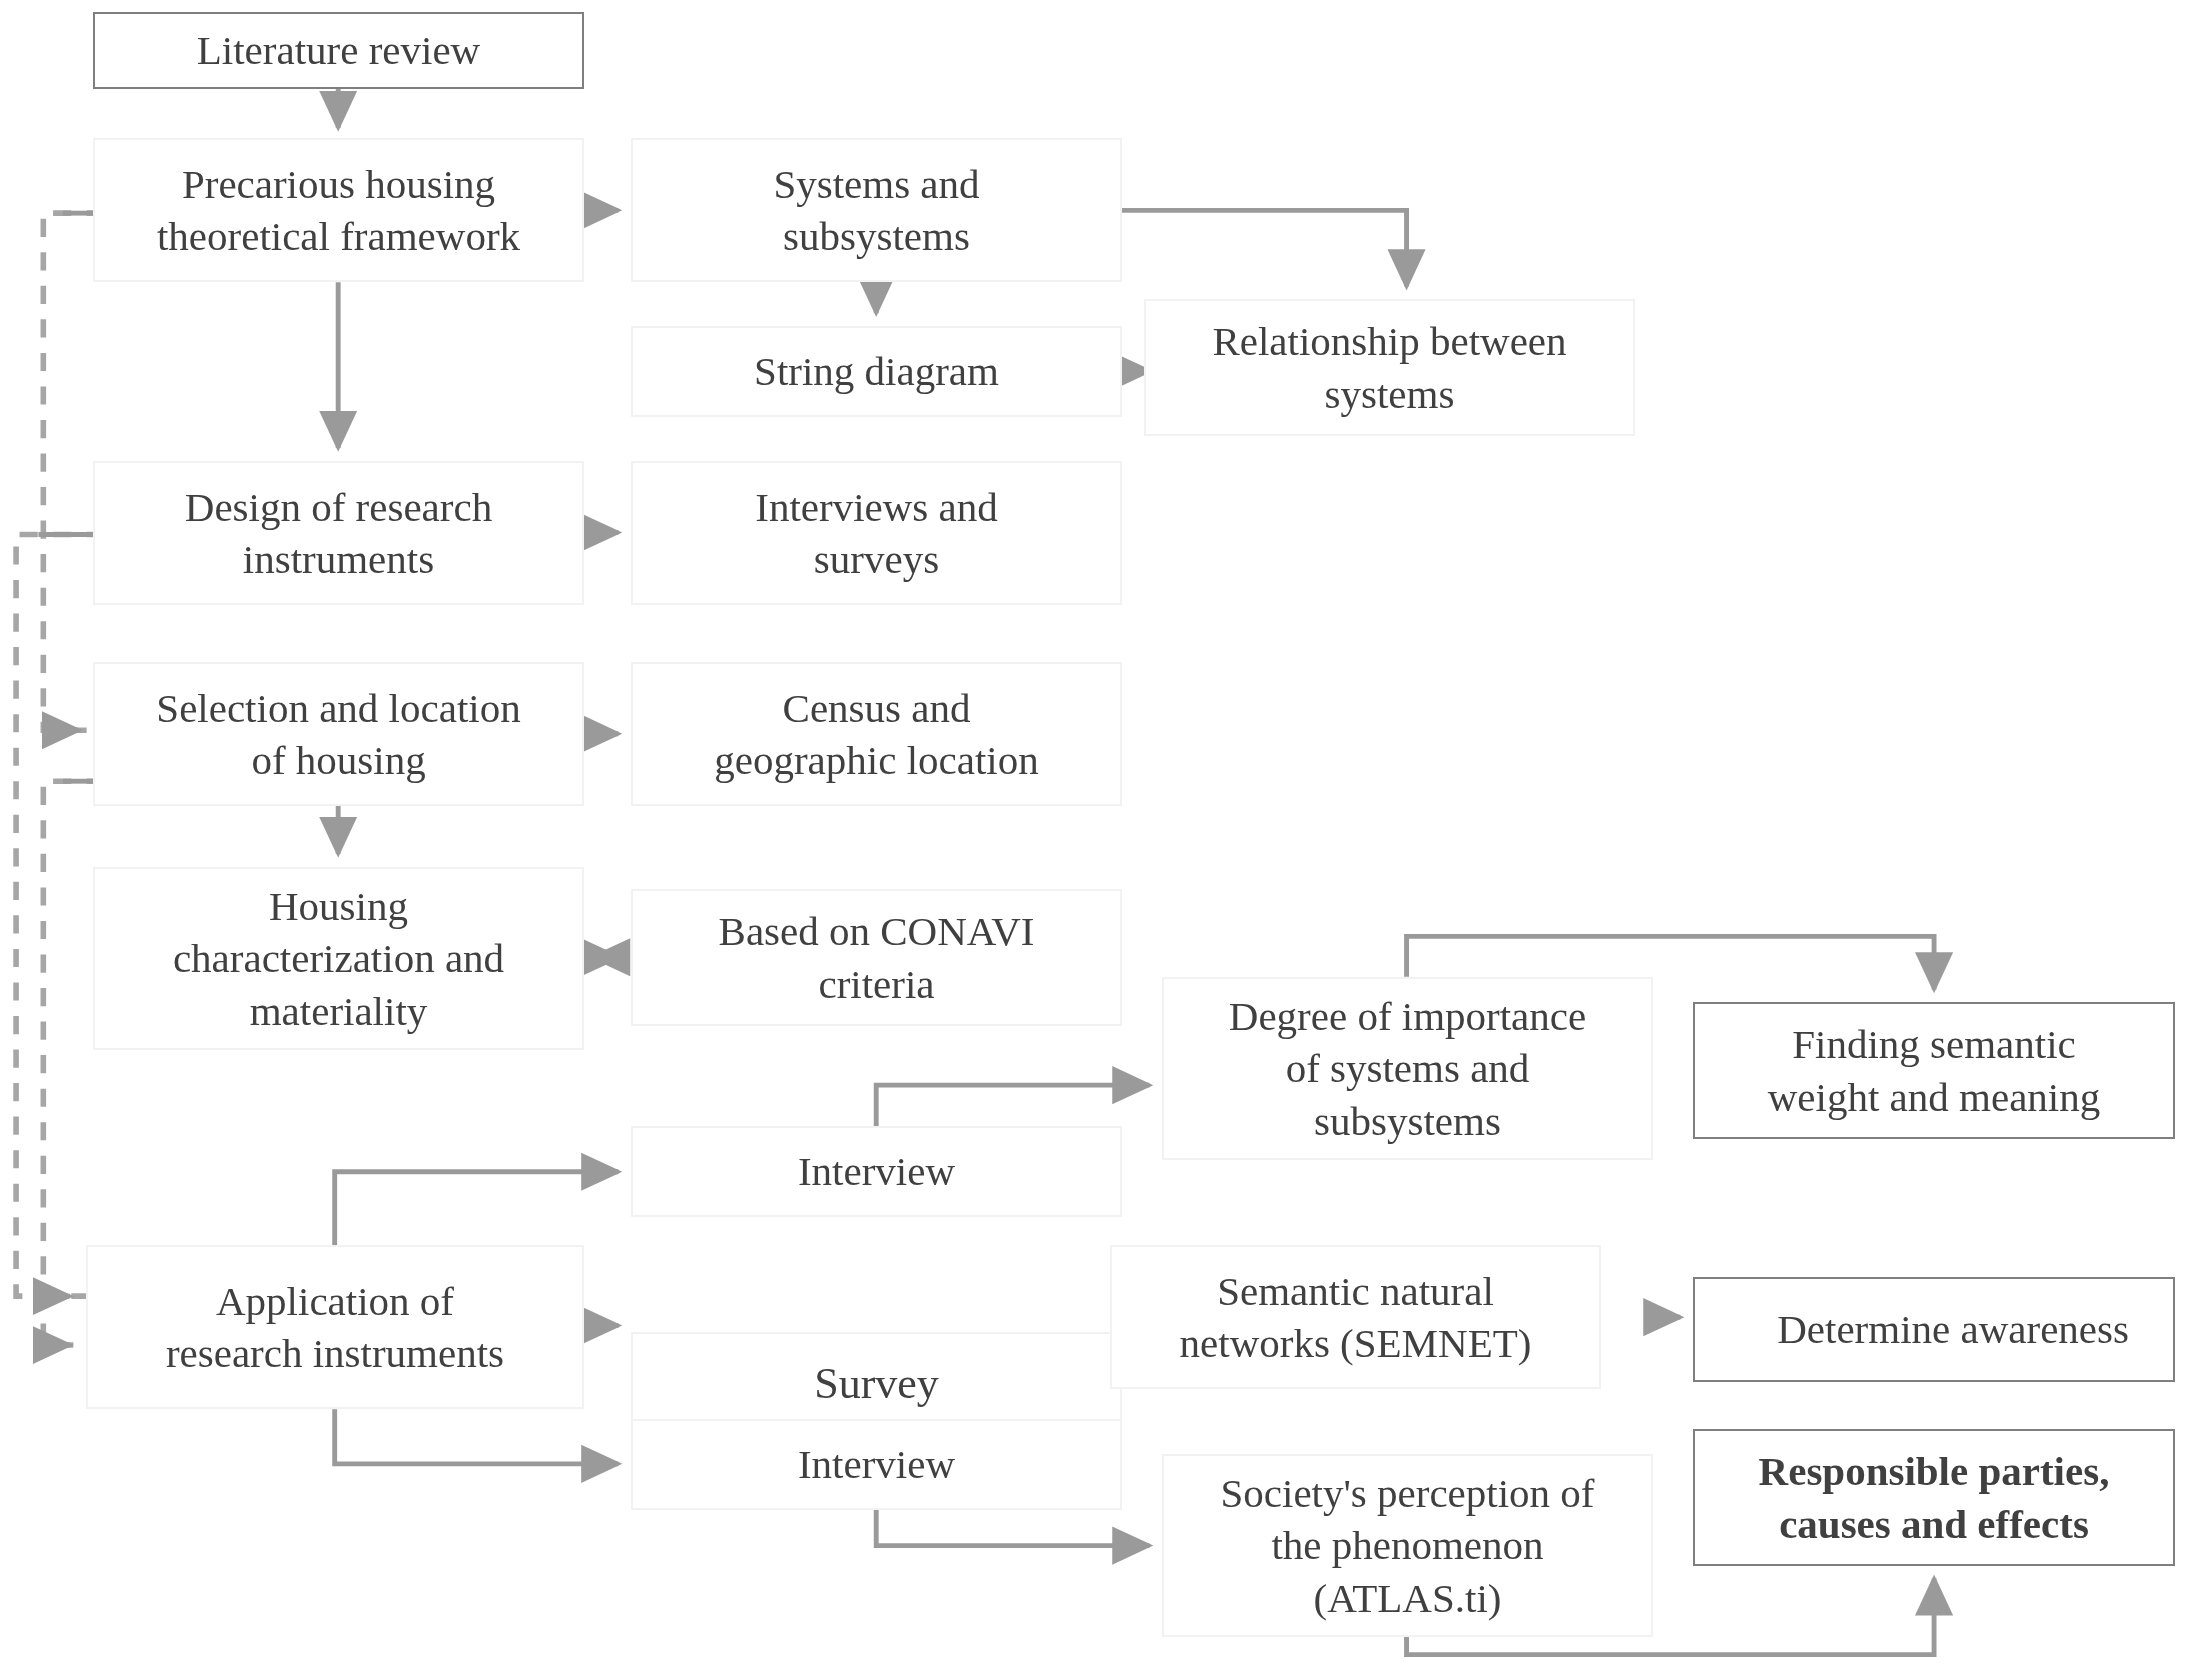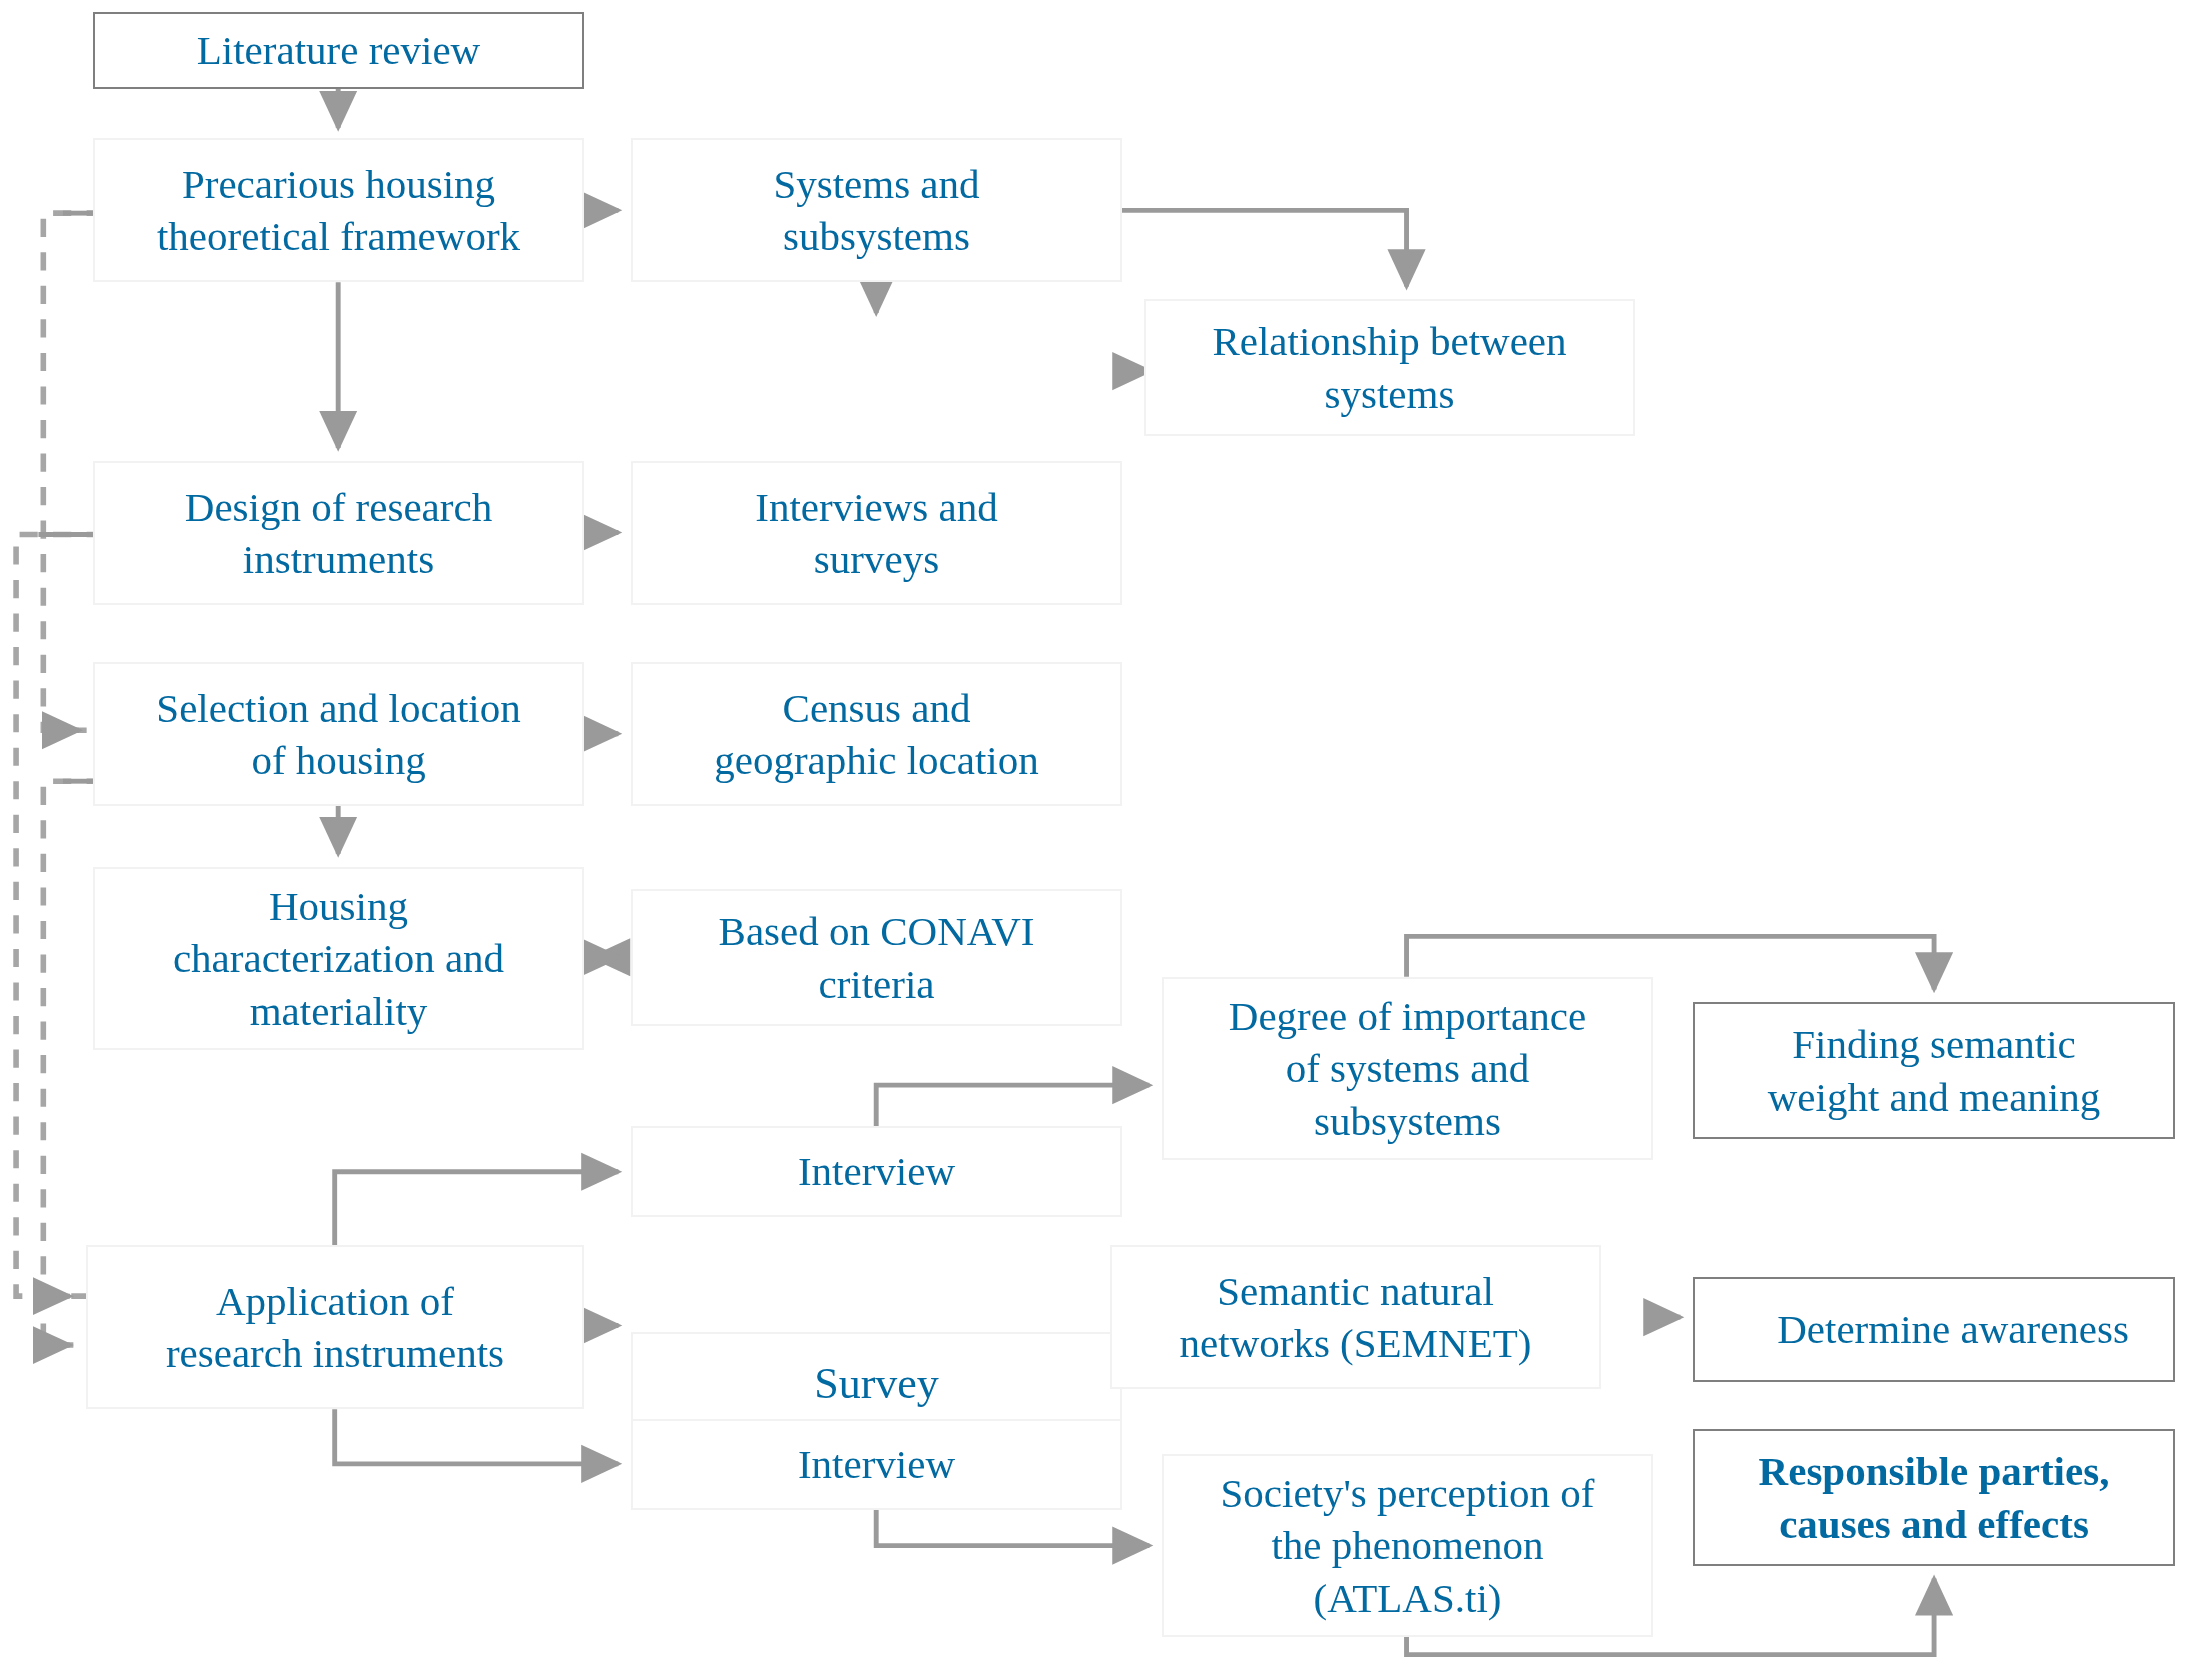--- a/index.html
+++ b/index.html
@@ -22,21 +22,21 @@
     height: 1677px;
     pointer-events: none;
   }
   .node {
     position: absolute;
     box-sizing: border-box;
     display: flex;
     align-items: center;
     justify-content: center;
     text-align: center;
-    color: #0369a1;
+    color: #404040;
     line-height: 1.28;
     padding: 2.8px 9.8px;
     background: #ffffff;
   }
   .node.light {
     border: 2.1px solid #f2f2f2;
   }
   .node.strong {
     border: 2.8px solid #7f7f7f;
   }
@@ -130,20 +130,23 @@
   <div class="node light" style="left:631px;top:138px;width:491px;height:144px;font-size:41px;">
     <span>Systems and
 subsystems</span>
   </div>
 
   <div class="node light" style="left:1144px;top:299px;width:491px;height:137px;font-size:41px;">
     <span>Relationship between
 systems</span>
   </div>
 
+  <div class="node light" style="left:631px;top:326px;width:491px;height:91px;font-size:41px;">
+    <span>String diagram</span>
+  </div>
 
   <div class="node light" style="left:93px;top:461px;width:491px;height:144px;font-size:41px;">
     <span>Design of research
 instruments</span>
   </div>
 
   <div class="node light" style="left:631px;top:461px;width:491px;height:144px;font-size:41px;">
     <span>Interviews and
 surveys</span>
   </div>

